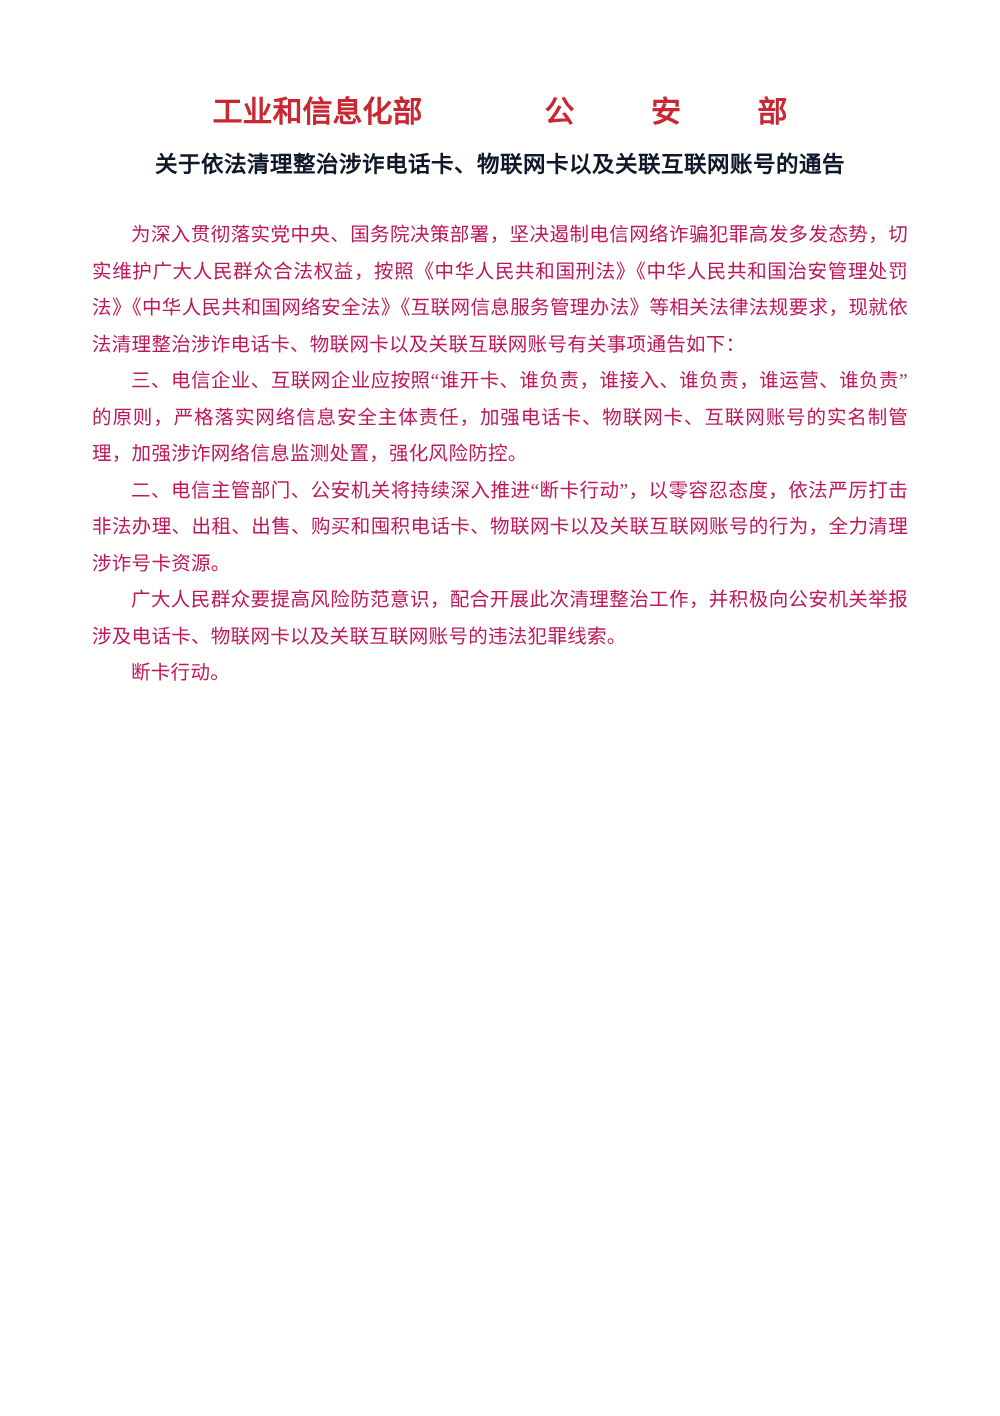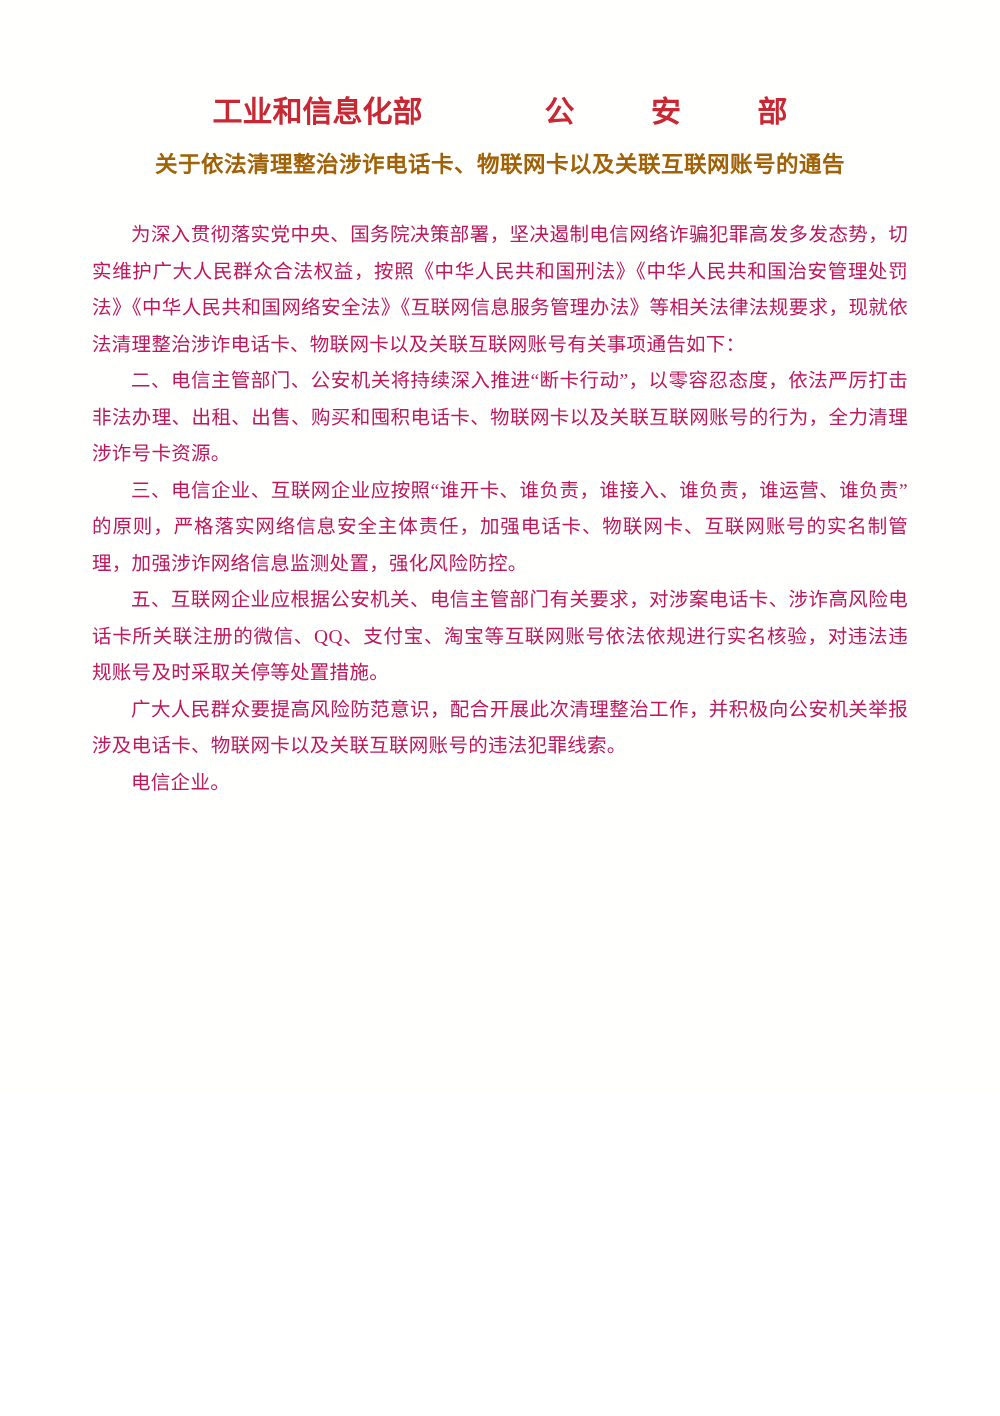--- a/index.html
+++ b/index.html
@@ -30,21 +30,21 @@
   }
   .issuer-right{
     letter-spacing:2.55em;
     margin-right:-2.55em;
   }
   .doc-title{
     margin:20px 80px 0 80px;
     text-align:center;
     font-size:22.5px;
     font-weight:bold;
-    color:#a16207;
+    color:#0f172a;
     line-height:30px;
     letter-spacing:0.5px;
   }
   
   .body-text{
     margin:37px 92px 0 92px;
     color:#be185d;
   }
   .body-text p{
     margin:0;
@@ -109,25 +109,24 @@
 
   <div class="issuers">
     <span class="issuer-left">工业和信息化部</span>
     <span class="issuer-right">公安部</span>
   </div>
 
   <h1 class="doc-title">关于依法清理整治涉诈电话卡、物联网卡以及关联互联网账号的通告</h1>
 
   <main class="body-text">
     <p>为深入贯彻落实党中央、国务院决策部署，坚决遏制电信网络诈骗犯罪高发多发态势，切实维护广大人民群众合法权益，按照《中华人民共和国刑法》《中华人民共和国治安管理处罚法》《中华人民共和国网络安全法》《互联网信息服务管理办法》等相关法律法规要求，现就依法清理整治涉诈电话卡、物联网卡以及关联互联网账号有关事项通告如下：</p>
+    <p>三、电信企业、互联网企业应按照“谁开卡、谁负责，谁接入、谁负责，谁运营、谁负责”的原则，严格落实网络信息安全主体责任，加强电话卡、物联网卡、互联网账号的实名制管理，加强涉诈网络信息监测处置，强化风险防控。</p>
     <p>二、电信主管部门、公安机关将持续深入推进“断卡行动”，以零容忍态度，依法严厉打击非法办理、出租、出售、购买和囤积电话卡、物联网卡以及关联互联网账号的行为，全力清理涉诈号卡资源。</p>
-    <p>三、电信企业、互联网企业应按照“谁开卡、谁负责，谁接入、谁负责，谁运营、谁负责”的原则，严格落实网络信息安全主体责任，加强电话卡、物联网卡、互联网账号的实名制管理，加强涉诈网络信息监测处置，强化风险防控。</p>
-    <p>五、互联网企业应根据公安机关、电信主管部门有关要求，对涉案电话卡、涉诈高风险电话卡所关联注册的微信、QQ、支付宝、淘宝等互联网账号依法依规进行实名核验，对违法违规账号及时采取关停等处置措施。</p>
     <p>广大人民群众要提高风险防范意识，配合开展此次清理整治工作，并积极向公安机关举报涉及电话卡、物联网卡以及关联互联网账号的违法犯罪线索。</p>
-    <p>电信企业。</p>
+    <p>断卡行动。</p>
   </main>
 
   <div class="seal-zone">
 
     <div class="seal-overlay overlay-left">工业和信息化部</div>
     <div class="seal-overlay overlay-right">公安部</div>
     <div class="seal-date">2021 年 6 月 2 日</div>
 
     <svg class="seal seal-left" width="180" height="180" viewBox="0 0 200 200">
       <defs>

